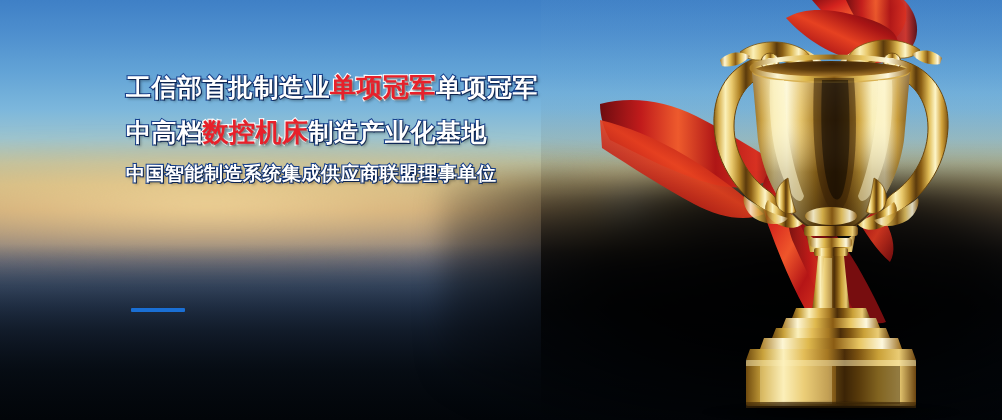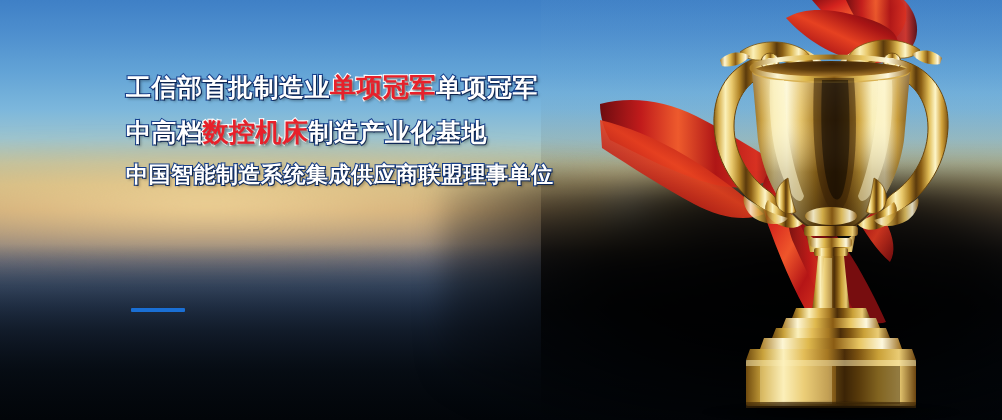--- a/index.html
+++ b/index.html
@@ -137,21 +137,21 @@
   .r {
     color: #e8202a;
     -webkit-text-stroke: 2.1px #ffffff;
     paint-order: stroke fill;
   }
 
   #line1 { font-size: 25px; }
   #line2 { font-size: 25px; }
   #line3 { font-size: 25px; }
   #line4 { font-size: 25px; margin-top: 8px; }
-  #line5 { font-size: 22px; margin-bottom: 0; }
+  #line5 { font-size: 19px; margin-bottom: 0; }
 
   #line1 .big, #line2 .big, #line4 .big { font-size: 26px; }
   #line3 .big { font-size: 31px; }
 
   
   .accent-bar {
     position: absolute;
     left: 131px;
     top: 308px;
     width: 54px;

